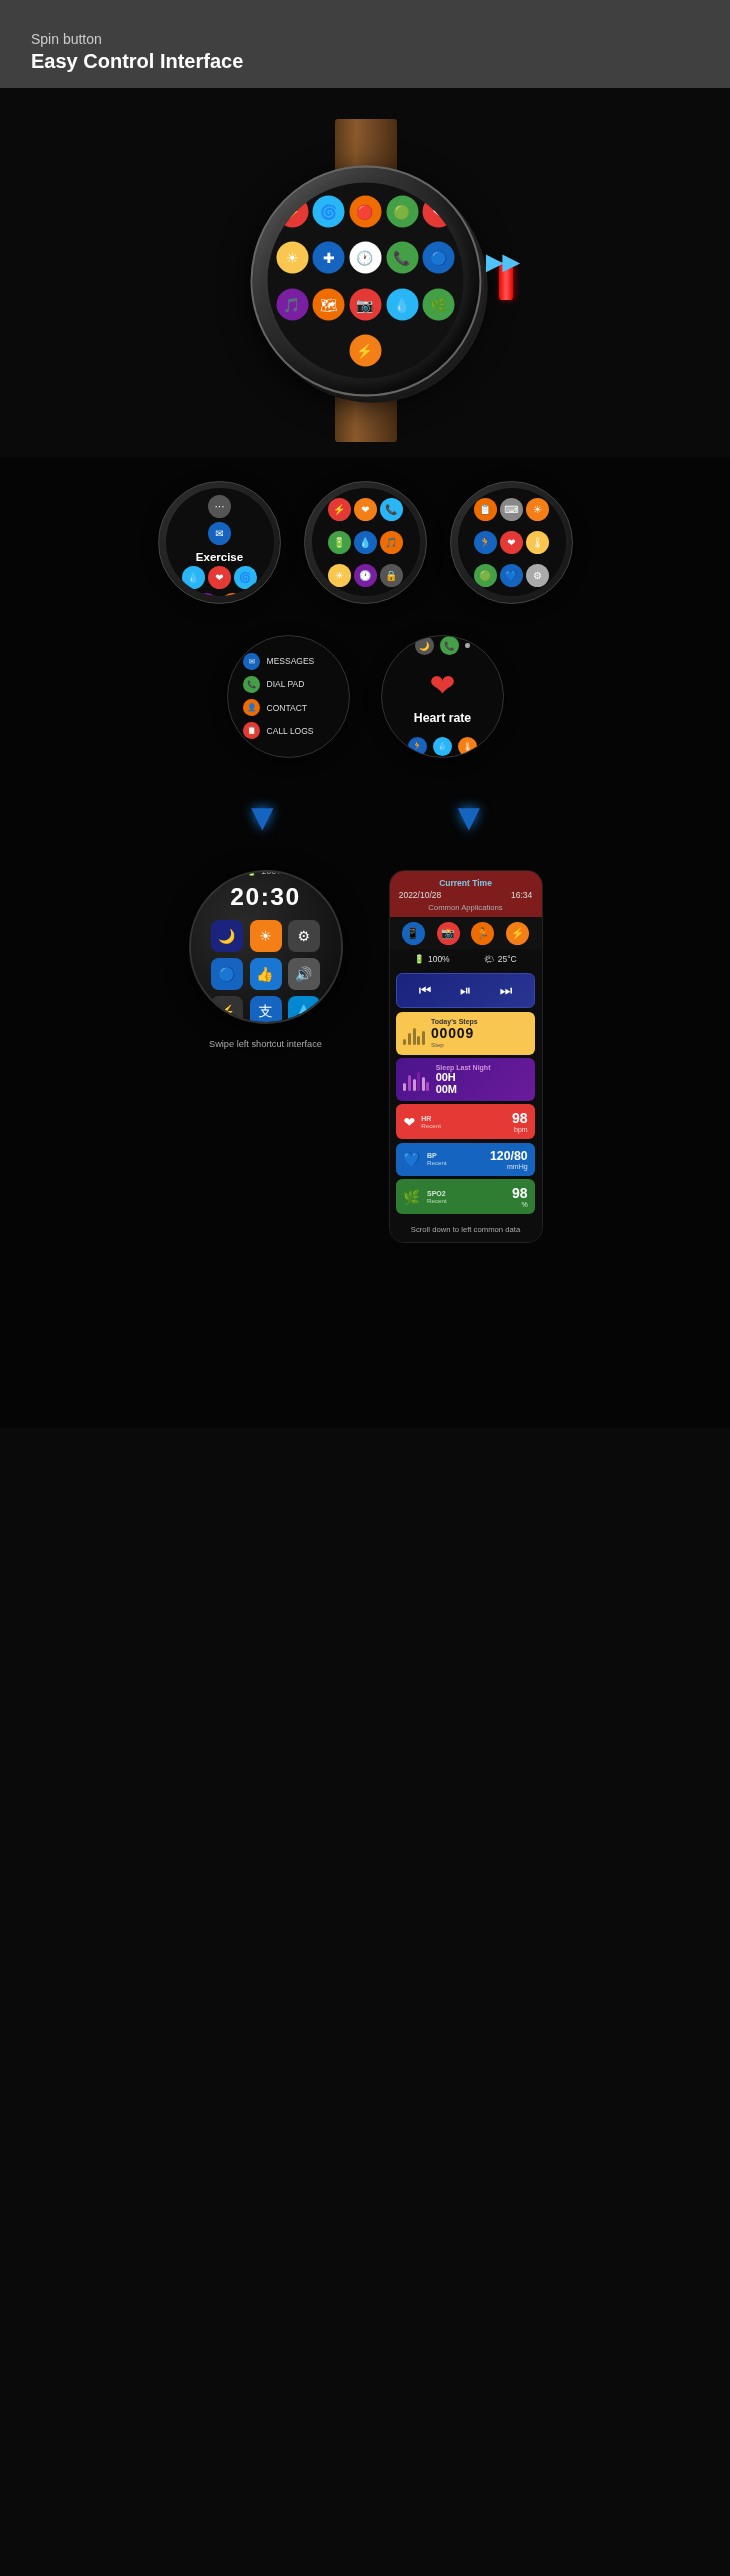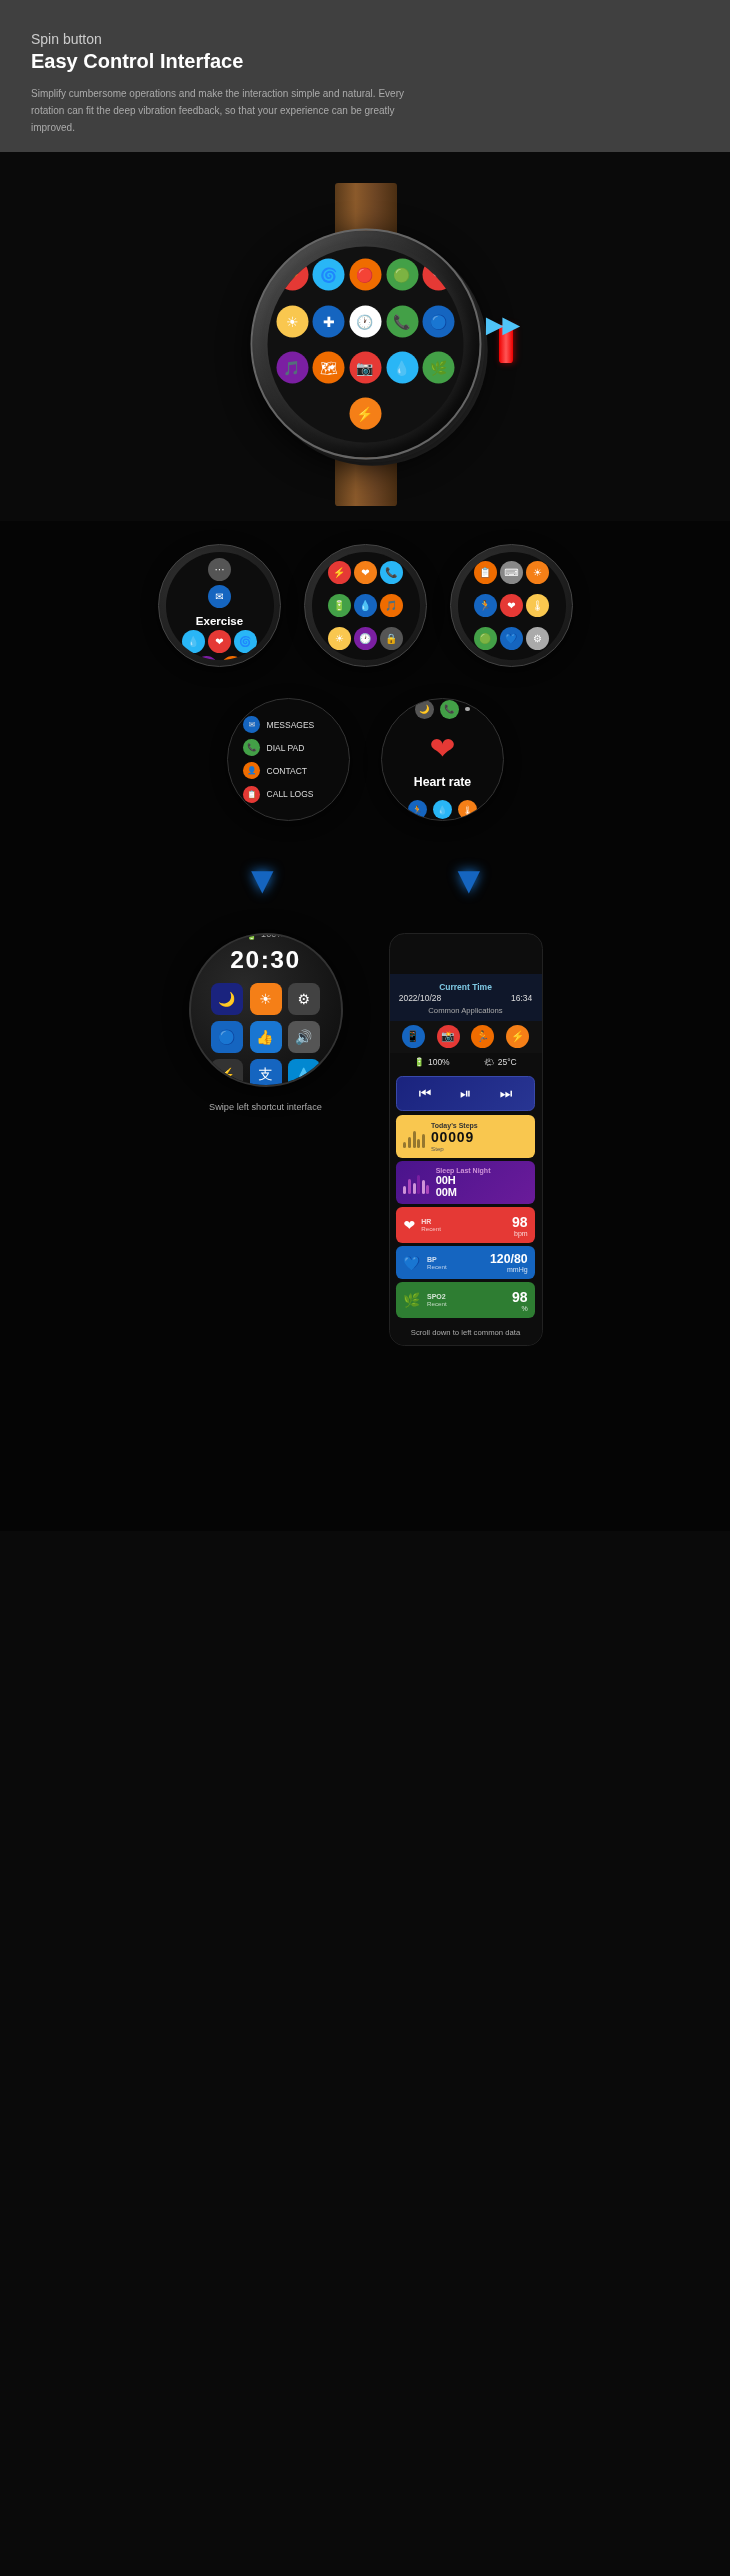--- a/index.html
+++ b/index.html
@@ -362,24 +362,23 @@
     
     .phone-panel {
       width: 154px;
       background: #0d0d0d;
       border-radius: 15.4px;
       overflow: hidden;
       border: 0.8px solid #222;
     }
 
     .phone-header {
-      background: #0f172a;
+      background: #7f1d1d;
       padding: 7.7px 9.2px 3.8px 9.2px;
       text-align: center;
-      margin-top: 40px;
     }
 
     .current-time-label {
       font-size: 8.5px;
       color: #7ec8e3;
       font-weight: bold;
     }
 
     .date-time-row {
       display: flex;
@@ -594,21 +593,20 @@
     }
   </style>
 </head>
 <body>
 
 <div class="page-wrapper">
 
   <div class="header-section">
     <div class="spin-button-label">Spin button</div>
     <div class="easy-control-title">Easy Control Interface</div>
-    <div class="header-description">Simplify cumbersome operations and make the interaction simple and natural. Every rotation can fit the deep vibration feedback, so that your experience can be greatly improved.</div>
   </div>
 
   <div class="watch-hero">
     <div class="watch-3d">
 
       <div class="strap-top"></div>
       <div class="strap-bottom"></div>
 
       <div class="watch-body">
         <div class="watch-screen">

